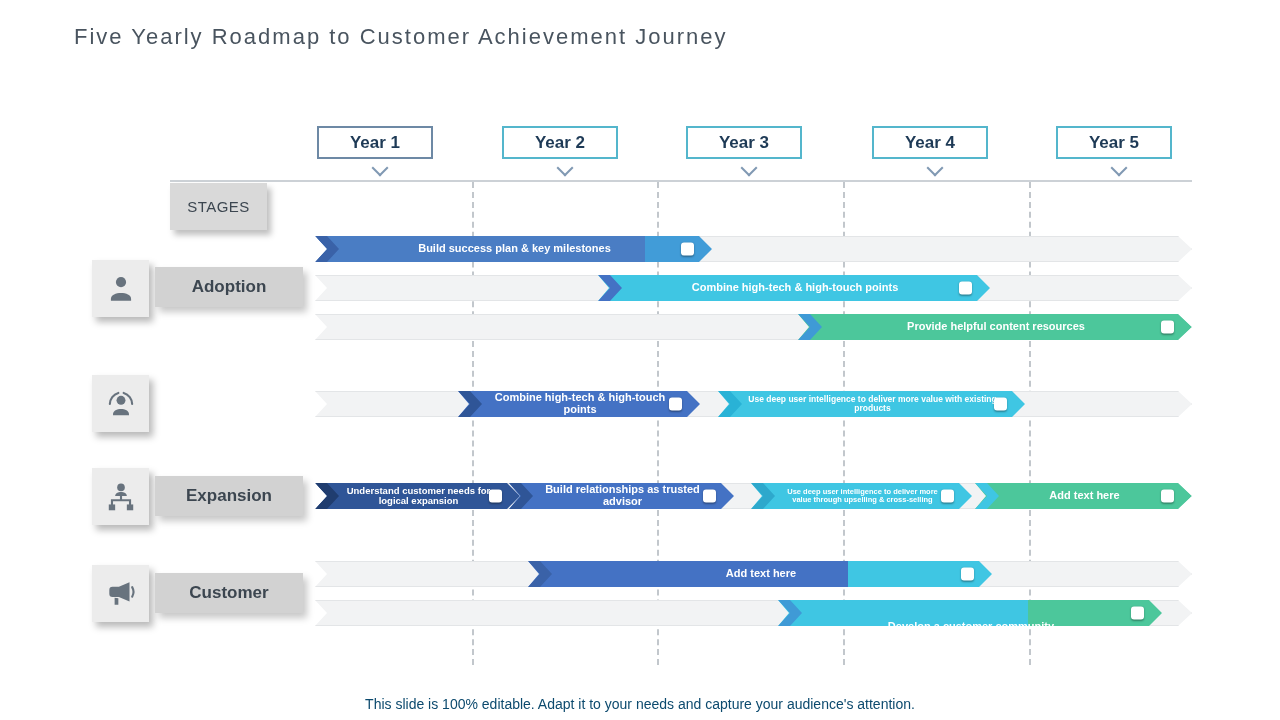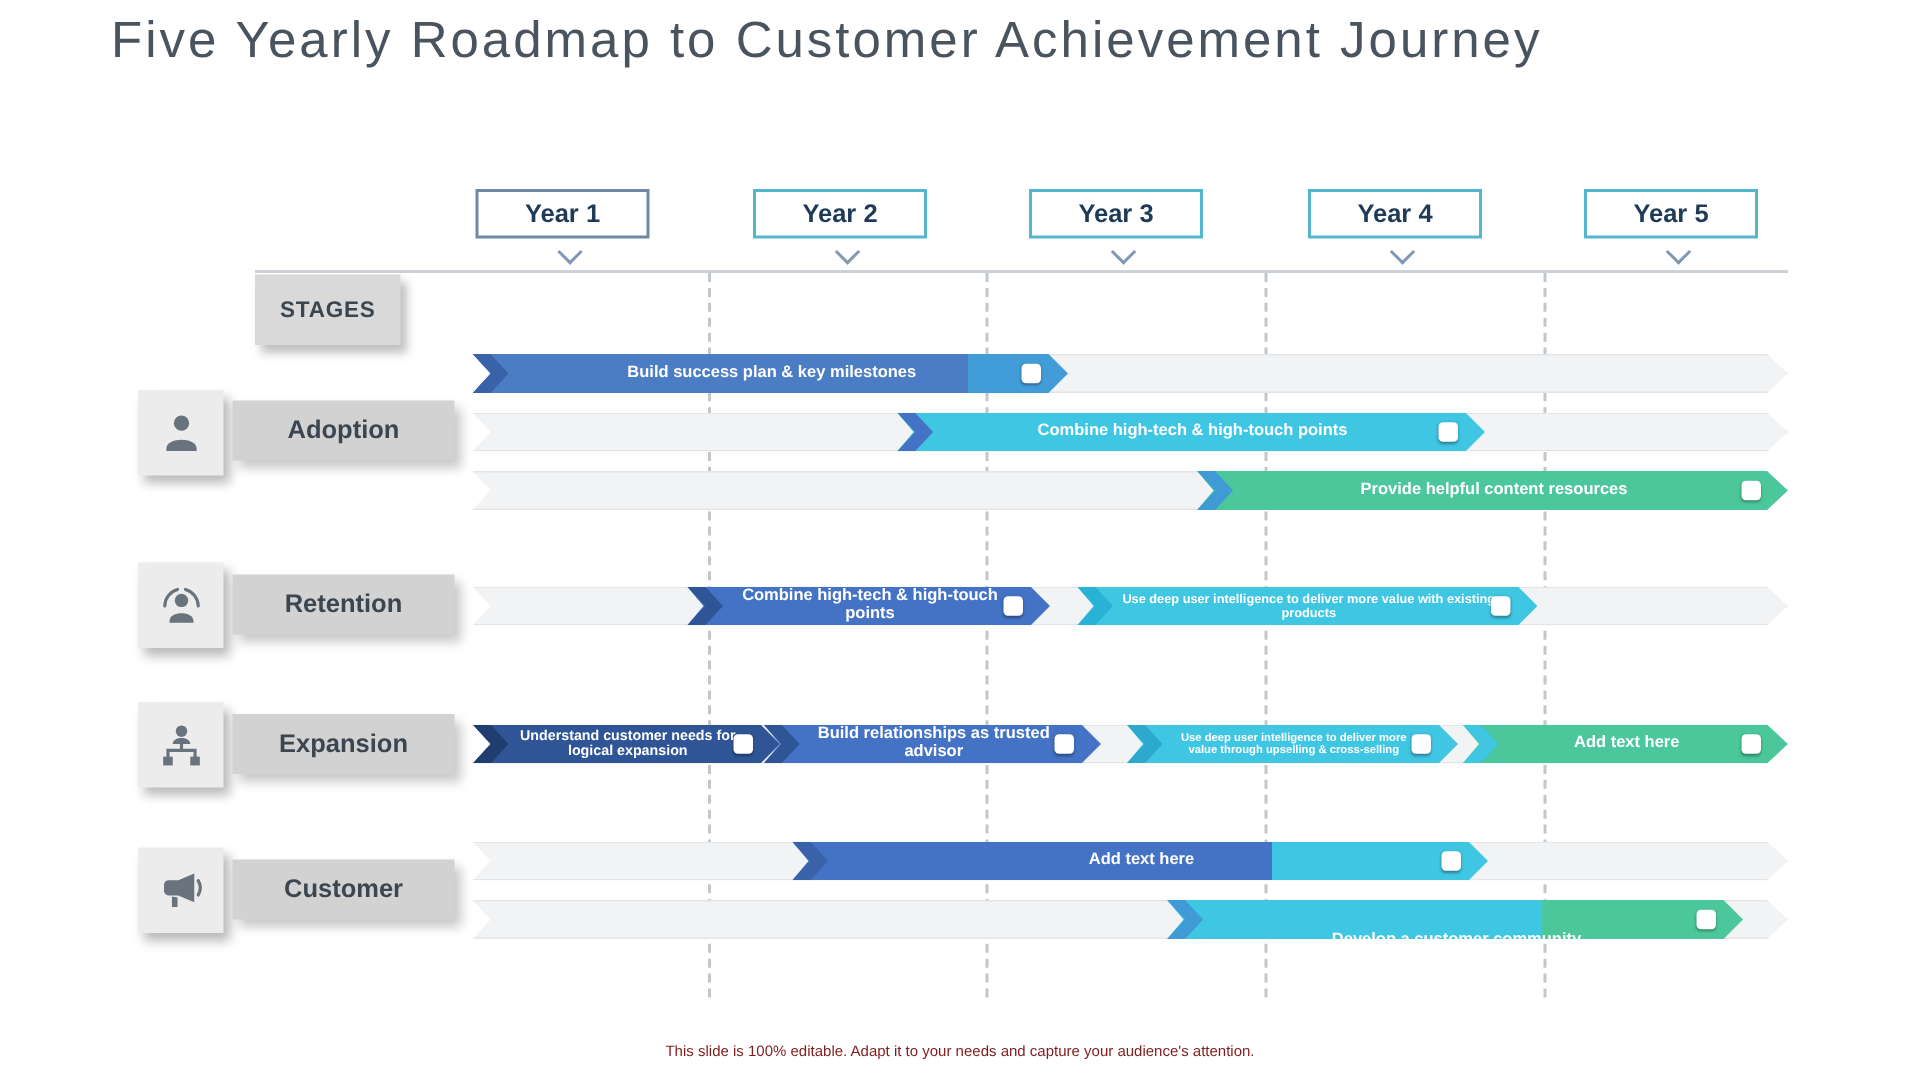--- a/index.html
+++ b/index.html
@@ -1,22 +1,22 @@
 <!DOCTYPE html>
 <html><head>
 <meta charset="utf-8">
 <style>
   html,body{margin:0;padding:0;background:#ffffff;}
   .slide{
     position:relative;width:1280px;height:720px;overflow:hidden;background:#ffffff;
     font-family:"Liberation Sans", sans-serif;
   }
   .title{
-    position:absolute;left:74px;top:8px;margin:0;
-    font-size:34px;font-weight:400;letter-spacing:2px;color:#49545f;
+    position:absolute;left:74px;top:24px;margin:0;
+    font-size:22px;font-weight:400;letter-spacing:2px;color:#49545f;
   }
   
   .year-box{
     position:absolute;top:126px;width:116px;height:33px;box-sizing:border-box;
     border:2px solid #54b6cc;background:#fff;display:flex;align-items:center;justify-content:center;
     font-size:17px;font-weight:bold;color:#1e3a56;
   }
   .yb1{left:317px;border-color:#6d89a5;}
   .yb2{left:502px;} .yb3{left:686px;} .yb4{left:872px;} .yb5{left:1056px;}
   .year-caret{
@@ -27,21 +27,21 @@
   .c1{left:374px;} .c2{left:559px;} .c3{left:743px;} .c4{left:929px;} .c5{left:1113px;}
 
   .hrule{position:absolute;left:170px;top:180px;width:1022px;border-top:2px solid #ccd1d6;}
   .vline{position:absolute;top:182px;height:483px;border-left:2px dashed #c2c7cc;}
   .v1{left:472px;} .v2{left:657px;} .v3{left:843px;} .v4{left:1029px;}
 
   .stages-box{
     position:absolute;left:170px;top:183px;width:97px;height:47px;background:#d9d9d9;
     box-shadow:4px 5px 6px rgba(0,0,0,.25);
     display:flex;align-items:center;justify-content:center;
-    font-size:15px;font-weight:bold;color:#3c4650;letter-spacing:.5px;
+    font-size:15px;font-weight:normal;color:#3c4650;letter-spacing:.5px;
   }
 
   .icon-tile{
     position:absolute;left:92px;width:57px;height:57px;background:#ececec;
     box-shadow:4px 5px 7px rgba(0,0,0,.28);
     display:flex;align-items:center;justify-content:center;
   }
   .it1{top:260px;} .it2{top:375px;} .it3{top:468px;} .it4{top:565px;}
   .icon-tile svg{width:34px;height:34px;}
   .icon-fill{fill:#68737e;}
@@ -74,21 +74,21 @@
     clip-path:polygon(0 0, 12px 0, 24px 50%, 12px 100%, 0 100%, 12px 50%);}
   .seg .txt{position:relative;z-index:1;padding:0 24px 0 26px;text-align:center;line-height:1.08;}
   .seg .marker{
     position:absolute;z-index:2;right:18px;top:50%;transform:translateY(-50%);
     width:13px;height:13px;background:#ffffff;border-radius:3px;
     box-shadow:0 1px 2px rgba(0,0,0,.35);
   }
 
   .footer{
     position:absolute;left:0;top:696px;width:100%;text-align:center;
-    font-size:10px;color:#7f1d1d;
+    font-size:14px;color:#0c4a6e;
   }
 </style>
 </head>
 <body>
 
 <div class="slide">
 
   <h1 class="title">Five Yearly Roadmap to Customer Achievement Journey</h1>
 
   <div class="year-box yb1">Year 1</div>
@@ -121,21 +121,20 @@
   <div class="stage-label sl1">Adoption</div>
 
   <div class="icon-tile it2">
     <svg viewBox="0 0 32 32">
       <circle class="icon-fill" cx="16" cy="12.5" r="4.2"></circle>
       <path class="icon-fill" d="M8.5 25.5c0-6.5 15-6.5 15 0v1h-15z"></path>
       <path class="icon-stroke" d="M5.5 16A11 11 0 0 1 13.5 5.6"></path>
       <path class="icon-stroke" d="M26.5 16A11 11 0 0 0 18.5 5.6"></path>
     </svg>
   </div>
-  <div class="stage-label sl2">Retention</div>
 
   <div class="icon-tile it3">
     <svg viewBox="0 0 32 32">
       <circle class="icon-fill" cx="16" cy="7" r="3.6"></circle>
       <path class="icon-fill" d="M10.5 15c0-5 11-5 11 0z"></path>
       <path class="icon-stroke" d="M16 15v4M7.5 23v-4h17v4"></path>
       <rect class="icon-fill" x="4.5" y="23" width="6" height="5.5"></rect>
       <rect class="icon-fill" x="21.5" y="23" width="6" height="5.5"></rect>
     </svg>
   </div>

